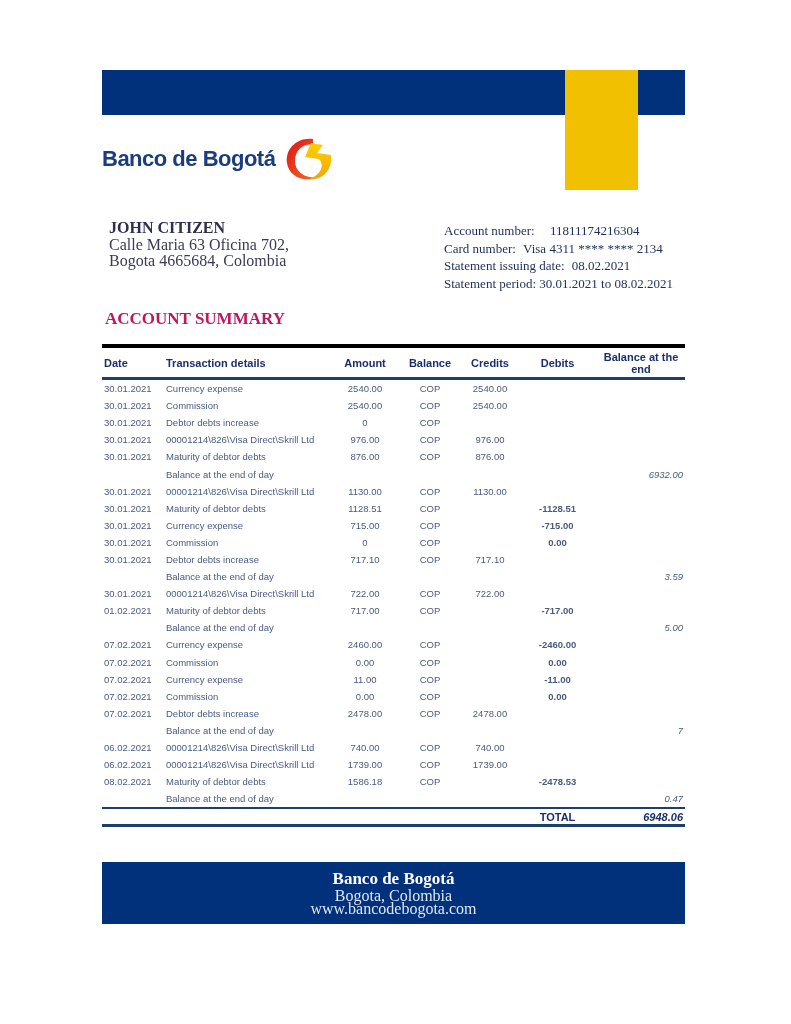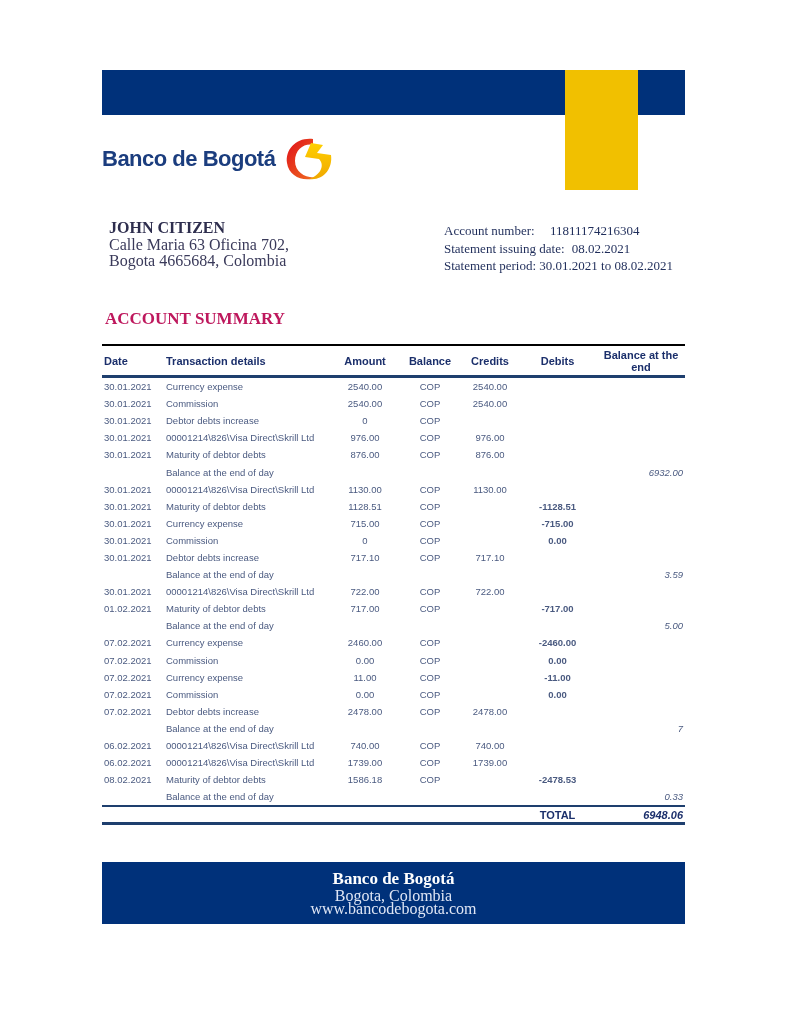--- a/index.html
+++ b/index.html
@@ -12,21 +12,21 @@
     .logo { position: absolute; left: 102px; top: 135px; display: flex; align-items: center; }
     .logo-text { font-family: "Liberation Sans", sans-serif; font-weight: bold; font-size: 22px; color: #1b3d7e; letter-spacing: -0.5px; }
     .logo-mark { margin-left: 8px; width: 52px; height: 48px; }
     .customer { position: absolute; left: 109px; top: 219px; font-family: "Liberation Serif", serif; color: #3a3a5a; }
     .customer .name { font-size: 16px; font-weight: bold; color: #2e2e4e; }
     .customer .addr { font-size: 16px; line-height: 16px; }
     .acct { position: absolute; left: 444px; top: 222px; font-family: "Liberation Serif", serif; font-size: 13px; color: #1f2d5a; line-height: 17.5px; }
     .acct .val { margin-left: 4px; }
     .summary-title { position: absolute; left: 105px; top: 309px; font-family: "Liberation Serif", serif; font-weight: bold; font-size: 17px; color: #be185d; }
     table.tx { position: absolute; left: 102px; top: 344px; width: 583px; border-collapse: collapse; font-size: 9.5px; color: #4a5a80; }
-    table.tx thead th { font-weight: bold; color: #1b2f6b; font-size: 11px; padding: 3px 2px 2px; border-top: 2px solid #000000; border-bottom: 3px solid #1e3f6e; text-align: center; }
+    table.tx thead th { font-weight: bold; color: #1b2f6b; font-size: 11px; padding: 3px 2px 2px; border-top: 4px solid #000000; border-bottom: 3px solid #1e3f6e; text-align: center; }
     table.tx thead th.l { text-align: left; }
     table.tx td { height: 17.1px; padding: 0 2px; white-space: nowrap; }
     td.date { width: 58px; }
     td.details { width: 164px; }
     td.amt { width: 62px; text-align: center; }
     td.cur { width: 60px; text-align: center; }
     td.cred { width: 52px; text-align: center; }
     td.deb { width: 75px; text-align: center; font-weight: bold; }
     td.bal { text-align: right; font-style: italic; }
     tr.total-row td { border-top: 2px solid #1e3f6e; border-bottom: 3px solid #1e3f6e; font-weight: bold; color: #1b2f6b; font-size: 11px; height: 15px; }
@@ -63,20 +63,24 @@
   <div class="addr">Calle Maria 63 Oficina 702,</div>
   <div class="addr">Bogota 4665684, Colombia</div>
 </div>
 
 <div class="acct">
   <div>
     <span>Account number:</span>
     <span class="val" style="margin-left:12px">11811174216304</span>
   </div>
   <div>
+    <span>Card number:</span>
+    <span class="val">Visa 4311 **** **** 2134</span>
+  </div>
+  <div>
     <span>Statement issuing date:</span>
     <span class="val">08.02.2021</span>
   </div>
   <div>
     <span>Statement period:</span>
     <span>30.01.2021 to 08.02.2021</span>
   </div>
 </div>
 
 <div class="summary-title">ACCOUNT SUMMARY</div>
@@ -310,21 +314,21 @@
         <td class="deb">-2478.53</td>
         <td class="bal"></td>
       </tr>
       <tr>
         <td class="date"></td>
         <td class="details">Balance at the end of day</td>
         <td class="amt"></td>
         <td class="cur"></td>
         <td class="cred"></td>
         <td class="deb"></td>
-        <td class="bal">0.33</td>
+        <td class="bal">0.47</td>
       </tr>
     </tbody>
   <tfoot>
     <tr class="total-row">
       <td colspan="5"></td>
       <td class="deb">TOTAL</td>
       <td class="bal">6948.06</td>
     </tr>
   </tfoot>
 </table>

